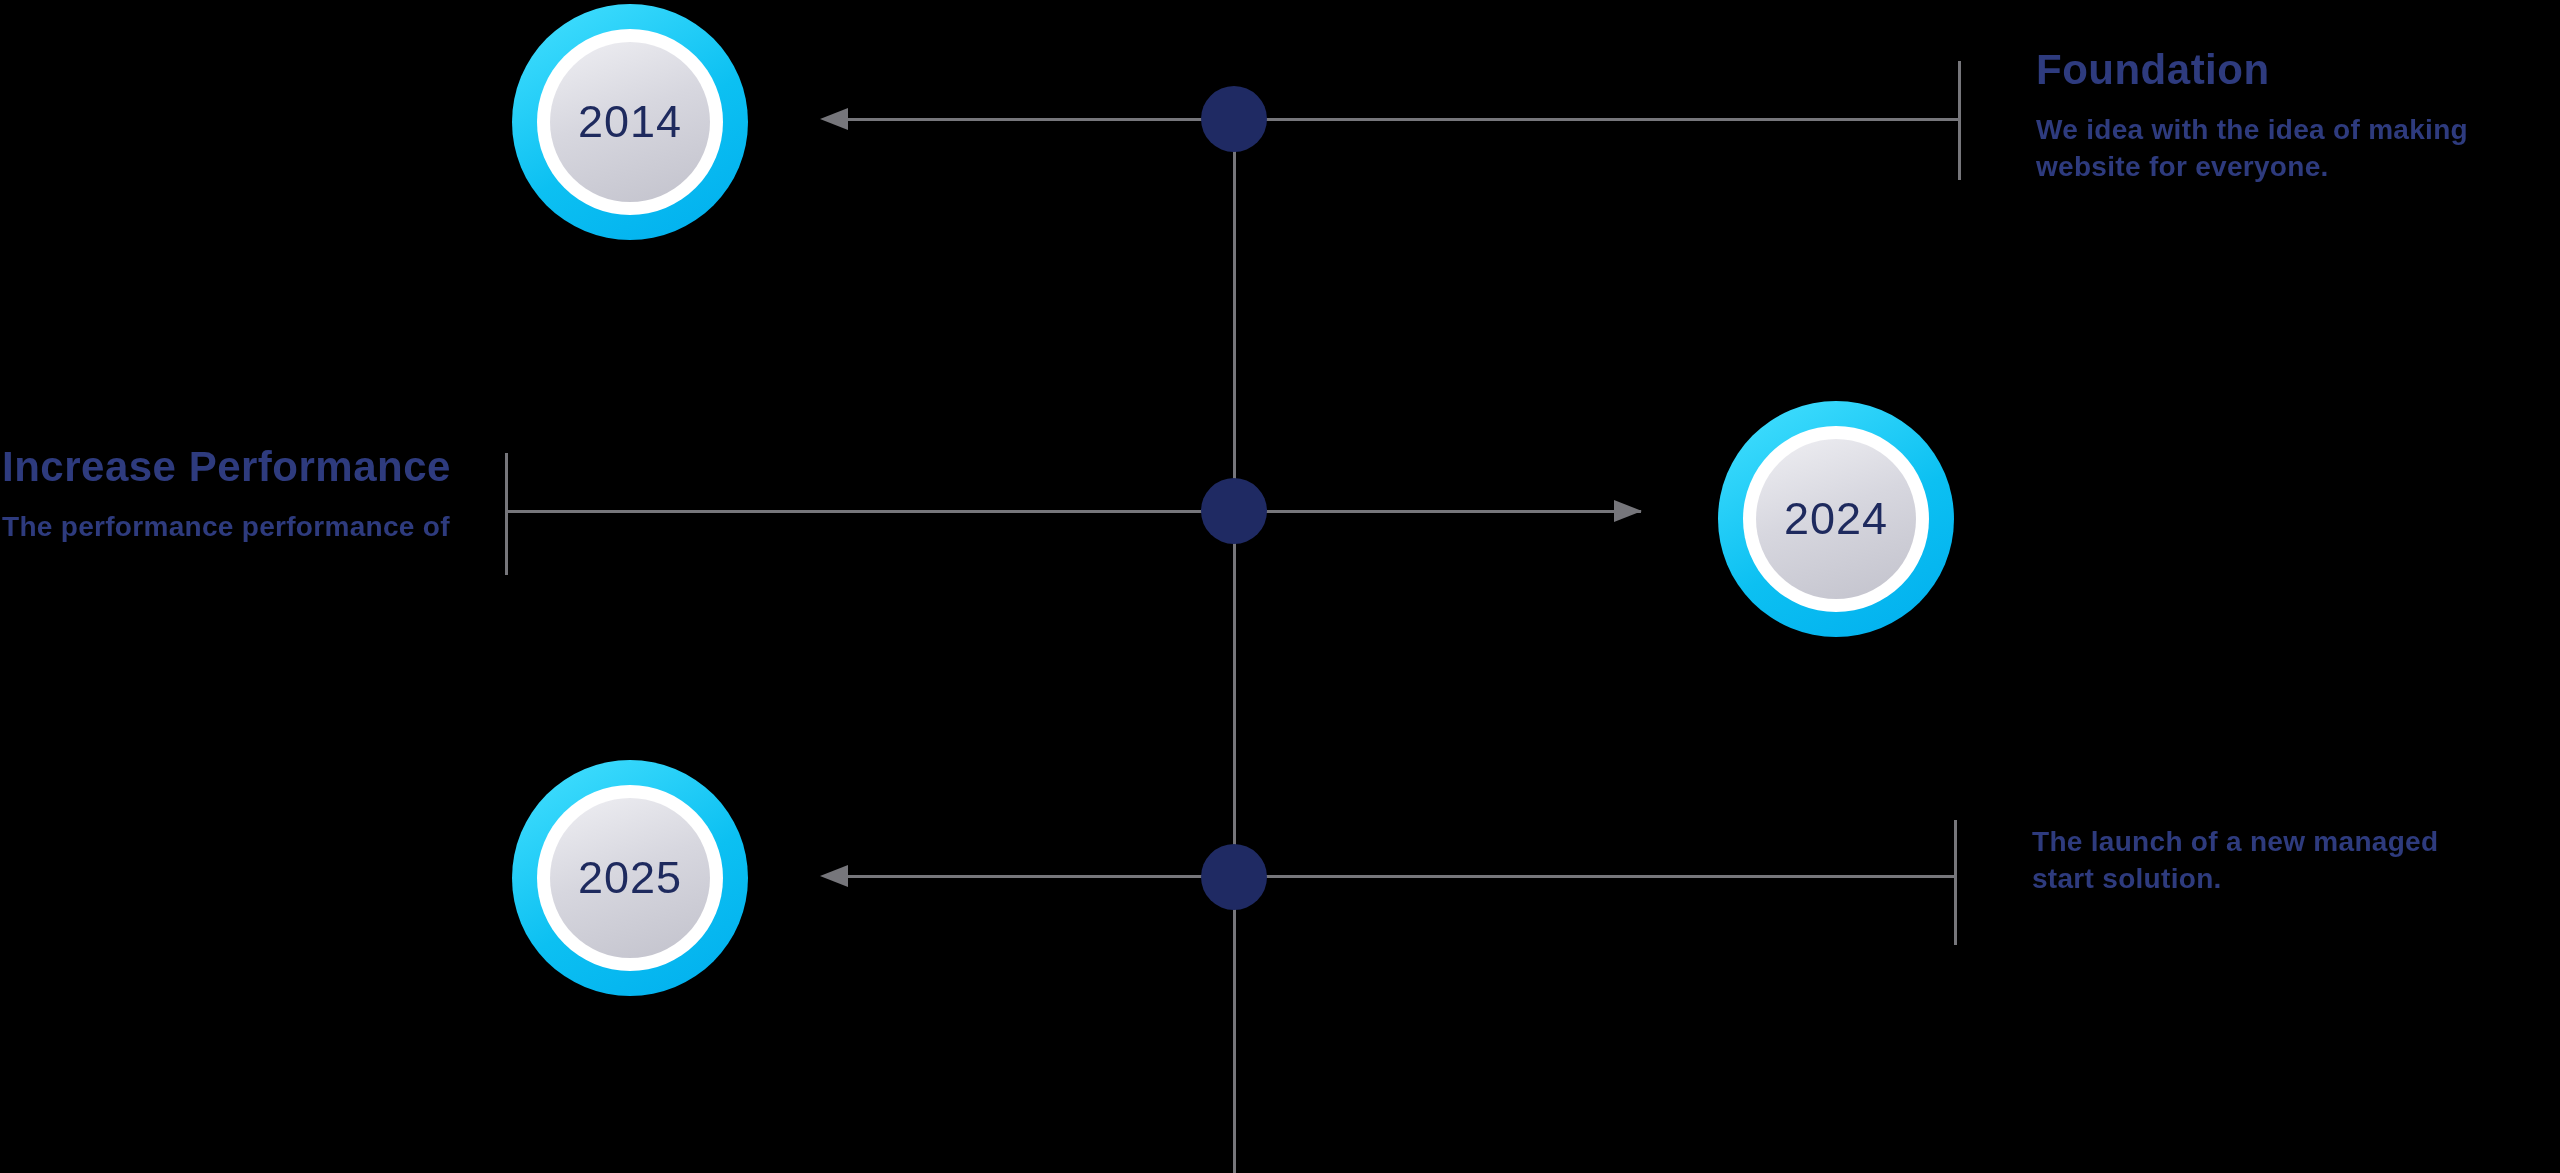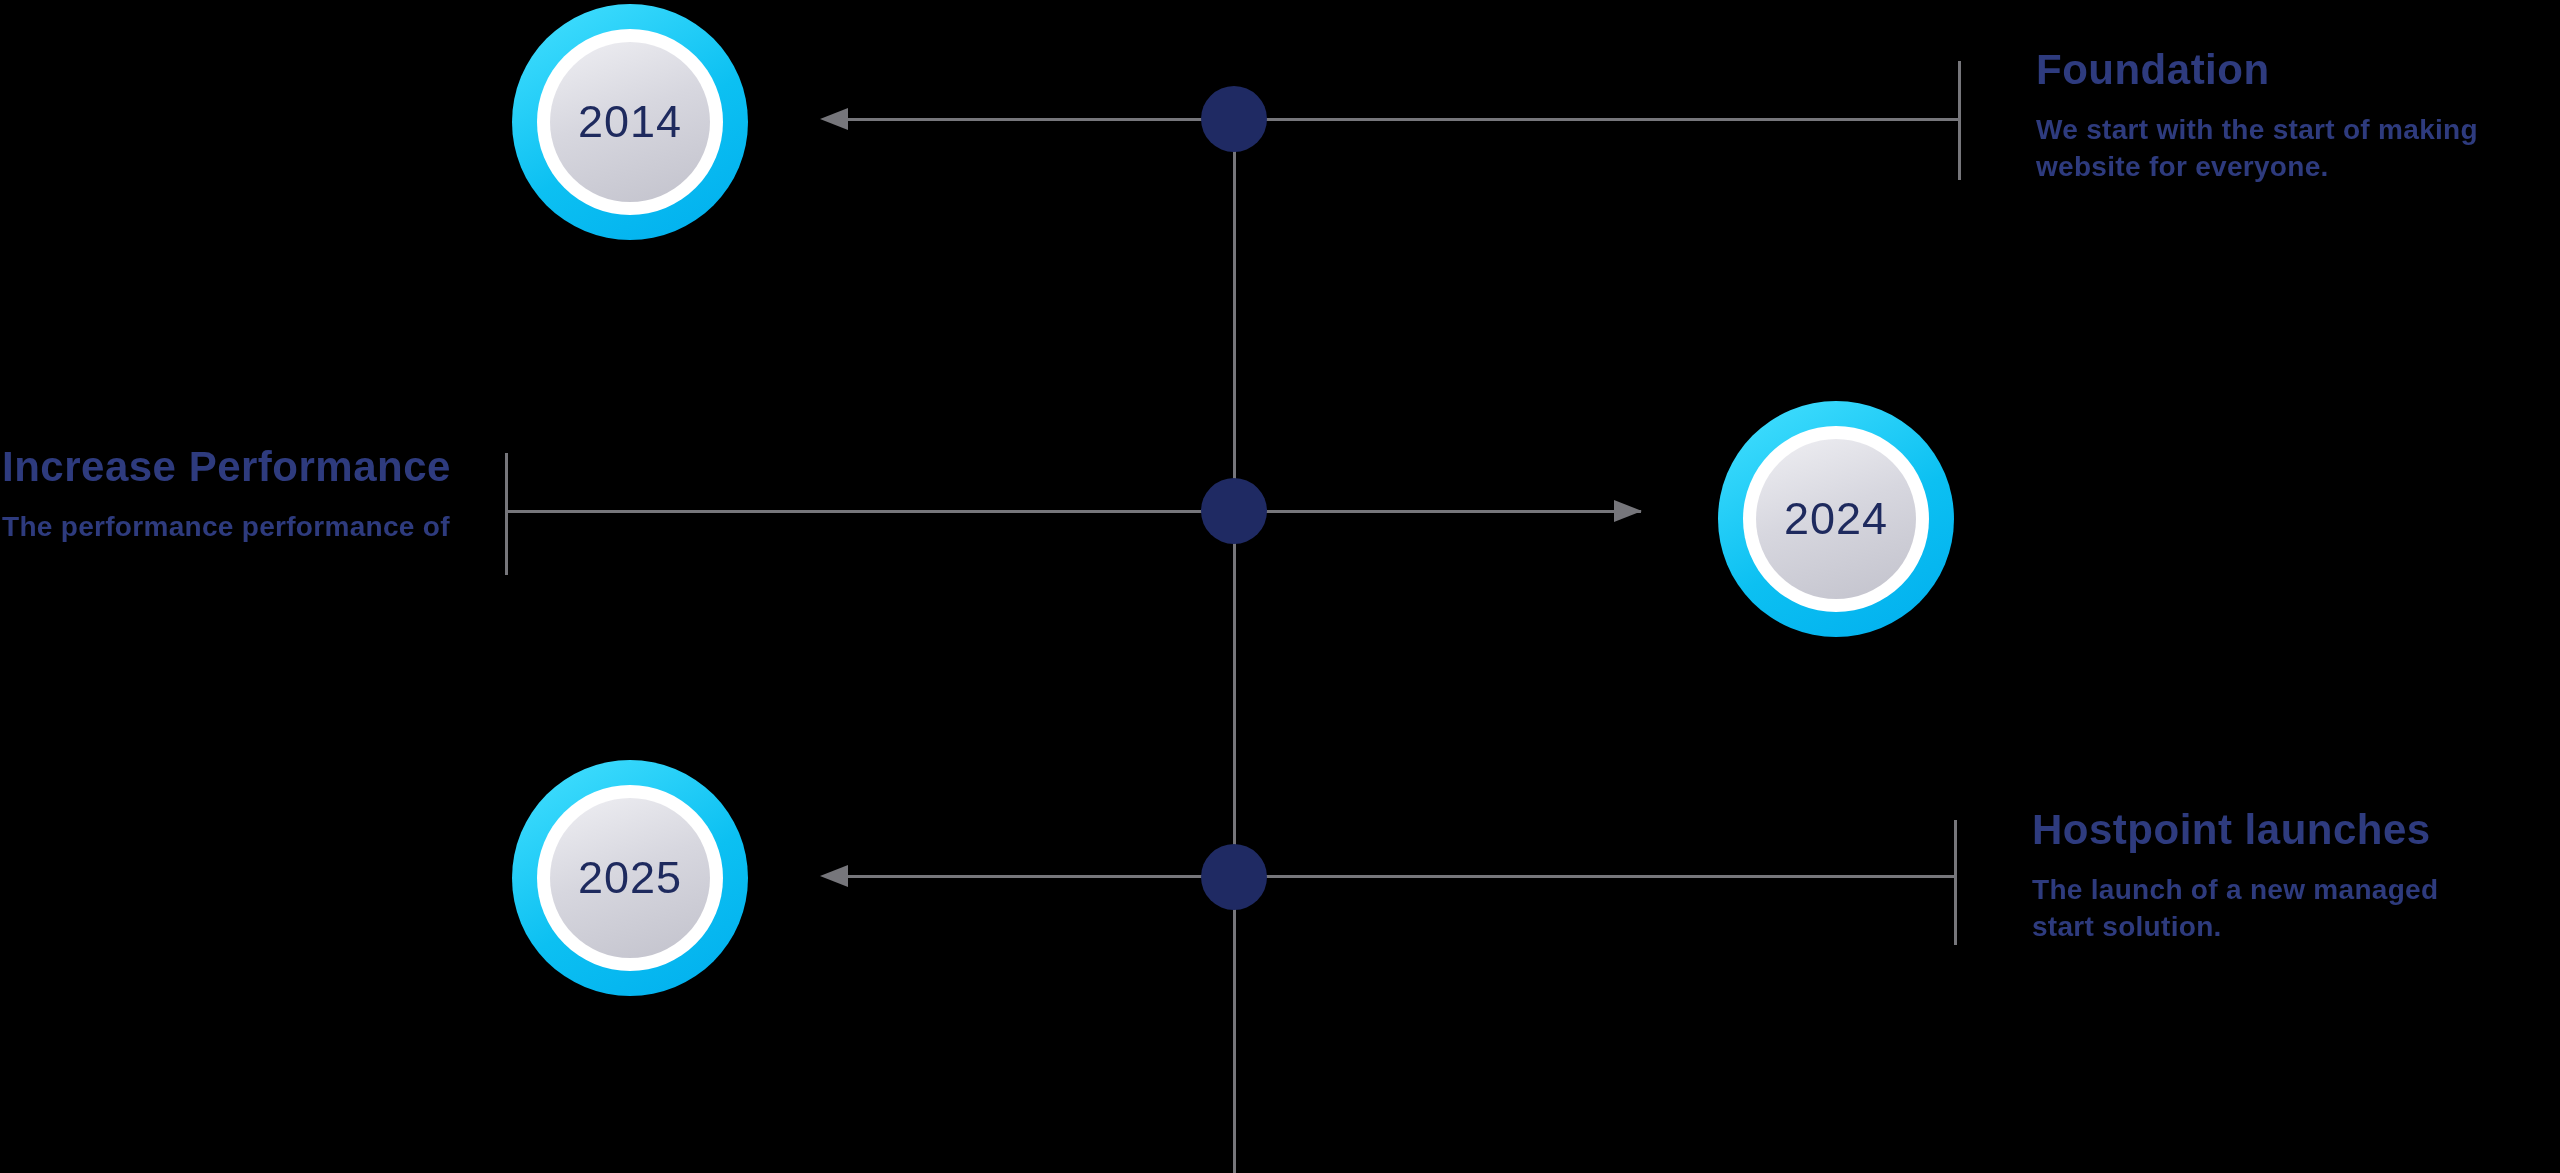--- a/index.html
+++ b/index.html
@@ -132,21 +132,21 @@
   <div class="badge b1">
     <div class="badge-white">
       <div class="badge-core">
         <span class="year">2014</span>
       </div>
     </div>
   </div>
 
   <div class="event e1">
     <div class="title">Foundation</div>
-    <div class="desc">We start with the start of making website for everyone.</div>
+    <div class="desc">We idea with the idea of making website for everyone.</div>
   </div>
 
   <div class="hline r2"></div>
   <div class="arrow right a2"></div>
   <div class="tick t2"></div>
   <div class="dot d2"></div>
 
   <div class="badge b2">
     <div class="badge-white">
       <div class="badge-core">
@@ -167,17 +167,16 @@
 
   <div class="badge b3">
     <div class="badge-white">
       <div class="badge-core">
         <span class="year">2025</span>
       </div>
     </div>
   </div>
 
   <div class="event e3">
-    <div class="title">Hostpoint launches</div>
     <div class="desc">The launch of a new managed start solution.</div>
   </div>
 
 </div>
 
 </body></html>

